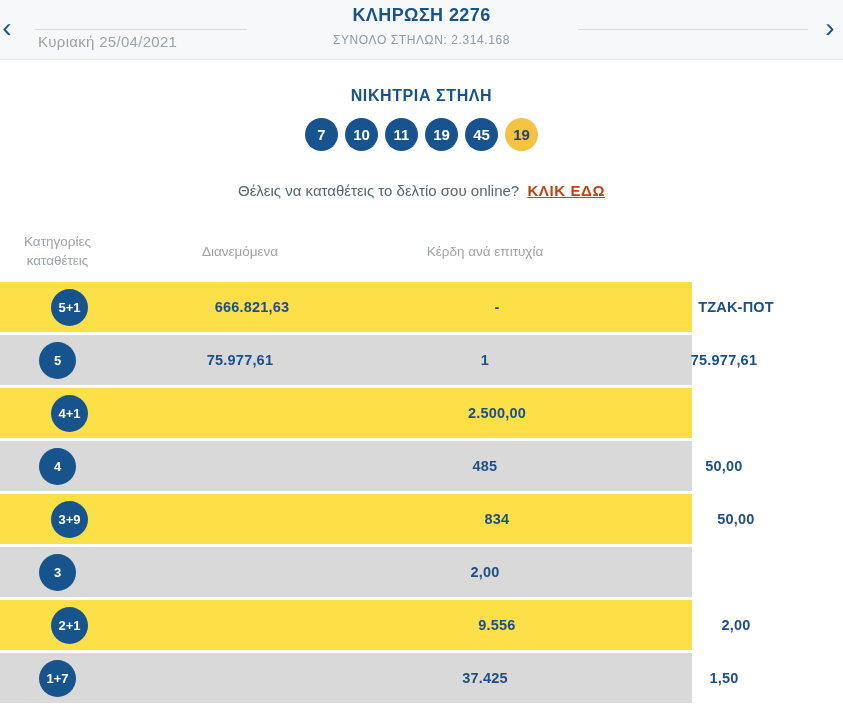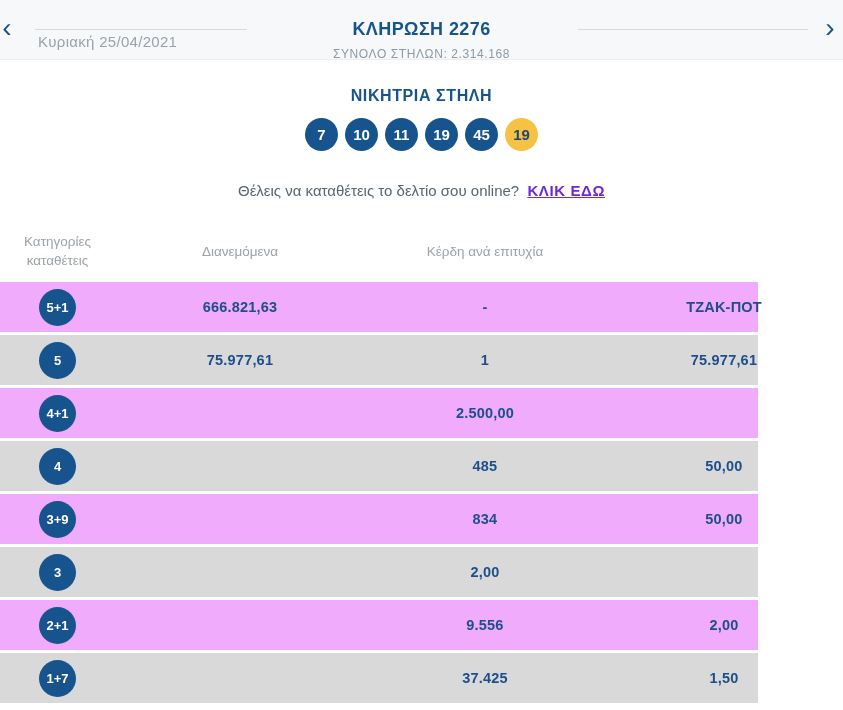--- a/index.html
+++ b/index.html
@@ -12,45 +12,45 @@
   .nav-arrow { position: absolute; top: 12px; width: 26px; height: 32px;
     color: #17548e; font-size: 28px; font-weight: 400; line-height: 32px;
     text-align: center; cursor: pointer; user-select: none; }
   .nav-arrow.prev { left: -6px; }
   .nav-arrow.next { right: 0px; }
   .hline { position: absolute; top: 29px; height: 1px; background: #d5dade; }
   .hline.left { left: 35px; width: 212px; }
   .hline.right { left: 578px; width: 230px; }
   .date-label { position: absolute; left: 38px; top: 33px; font-size: 15px;
     color: #9aa3ad; letter-spacing: 0.3px; }
-  .draw-center { position: absolute; left: 0; right: 0; top: 19px; text-align: center; }
+  .draw-center { position: absolute; left: 0; right: 0; top: 5px; text-align: center; }
   .draw-title { font-size: 18px; font-weight: bold; color: #17548e; letter-spacing: 0.4px; }
   .draw-subtitle { margin-top: 7px; font-size: 12px; color: #8e99a4; letter-spacing: 0.6px; }
 
   
   .winning-title { margin-top: 27px; text-align: center; font-size: 16px;
     font-weight: bold; color: #17548e; letter-spacing: 0.6px; }
   .balls { margin-top: 13px; display: flex; justify-content: center; gap: 7px; }
   .ball { width: 33px; height: 33px; border-radius: 50%; background: #17548e;
     color: #ffffff; font-size: 15px; font-weight: bold; line-height: 33px;
     text-align: center; }
   .ball.joker { background: #f5c243; color: #1a4878; }
 
   
   .cta { margin-top: 31px; text-align: center; font-size: 15px; color: #566774; }
-  .cta-link { margin-left: 4px; font-size: 15px; font-weight: bold; color: #6d28d9;
+  .cta-link { margin-left: 4px; font-size: 15px; font-weight: bold; color: #c2410c;
     text-decoration: underline; letter-spacing: 0.6px; cursor: pointer; }
 
   
-  .tbl { margin-top: 33px; width: 758px; }
+  .tbl { margin-top: 33px; width: 692px; }
   .thead, .trow { display: grid; grid-template-columns: 115px 250px 240px 238px; }
   .thead { color: #9ba3ab; font-size: 13.5px; padding-bottom: 12px; }
   .th { text-align: center; line-height: 19px; align-self: center; }
   .trow { height: 50px; margin-bottom: 3px; align-items: center; }
-  .trow.light { background: #f0abfc; }
+  .trow.light { background: #fde047; padding-left: 12px; }
   .trow.dark { background: #d9d9d9; }
   .cell { text-align: center; }
   .badge { display: inline-block; width: 37px; height: 37px; border-radius: 50%;
     background: #17548e; color: #ffffff; font-size: 13px; font-weight: bold;
     line-height: 37px; text-align: center; }
   .val { font-size: 14.5px; font-weight: bold; color: #1c4f8a; letter-spacing: 0.2px; }
 </style>
 </head>
 <body>
 

